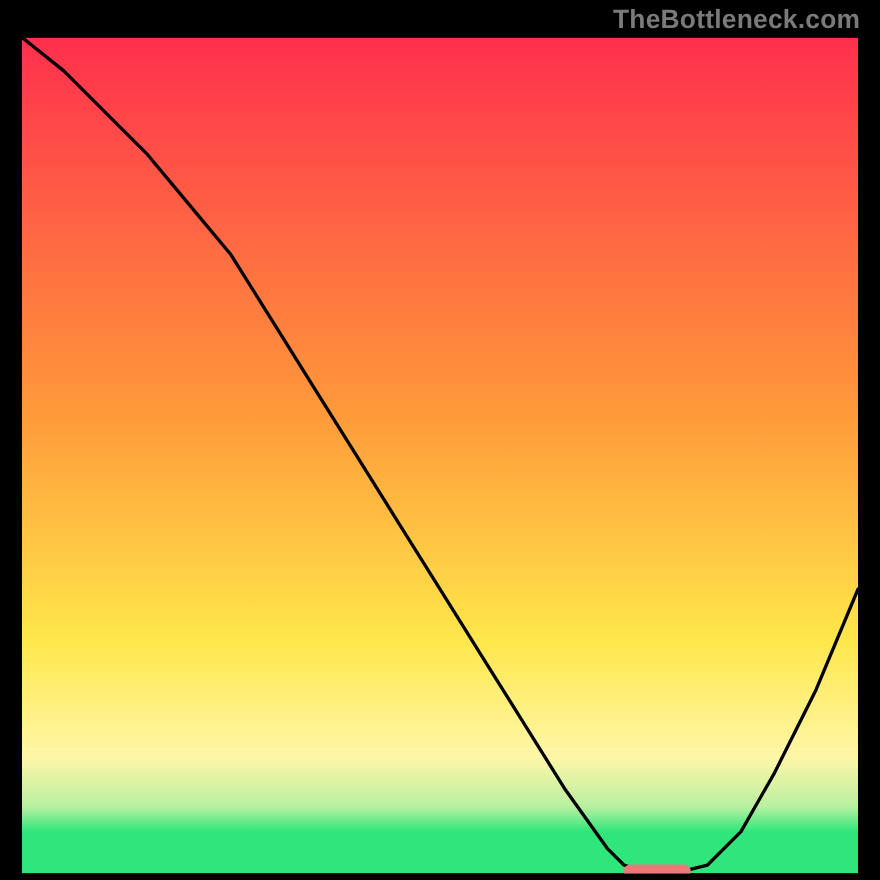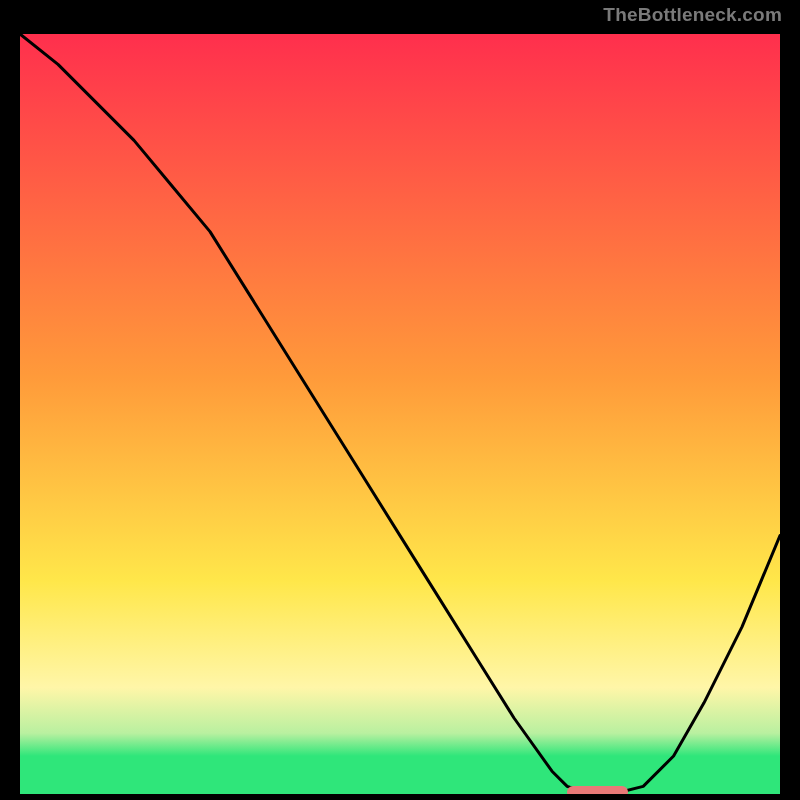--- a/index.html
+++ b/index.html
@@ -32,21 +32,21 @@
   }
   .curve {
     position: absolute;
     inset: 0;
   }
   .watermark {
     position: absolute;
     top: 4px;
     right: 18px;
     font-family: Arial, Helvetica, sans-serif;
-    font-size: 19px;
+    font-size: 24px;
     font-weight: 600;
     color: #7a7a7a;
     letter-spacing: 0.2px;
   }
   .marker {
     position: absolute;
     height: 12px;
     border-radius: 6px;
     background: #e97a78;
   }

